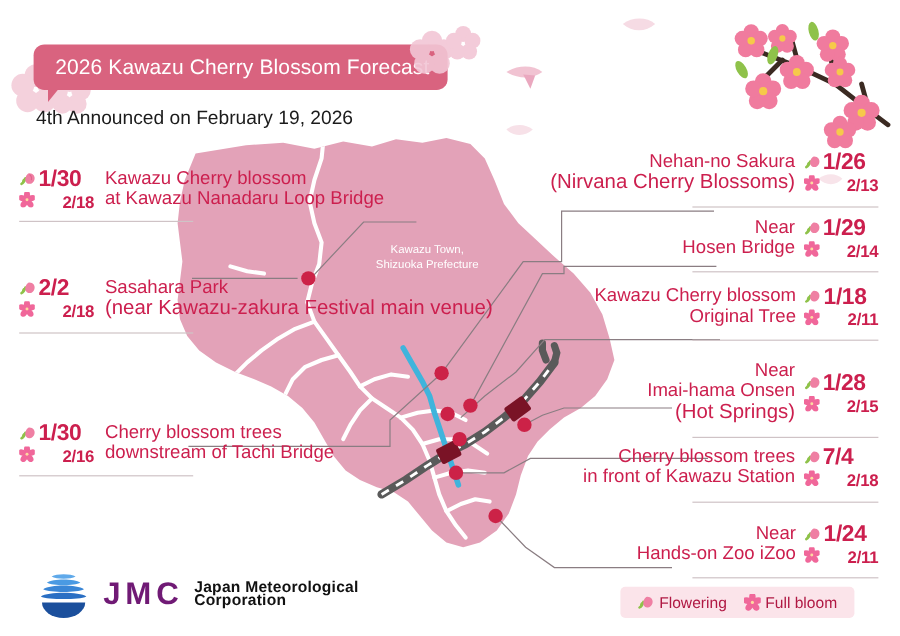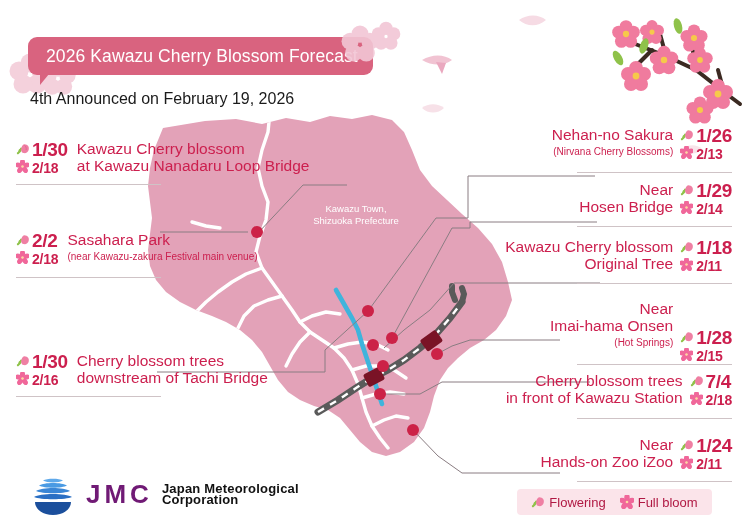--- a/index.html
+++ b/index.html
@@ -59,29 +59,29 @@
   .dates{
     display:flex;flex-direction:column;
     line-height:1.02;
   }
   .dates .d{
     display:flex;align-items:center;white-space:nowrap;
     color:#cc1f4e;
   }
   .d1 .num{font-size:19px;font-weight:bold;letter-spacing:-.3px;}
   .d2 .num{font-size:14px;font-weight:bold;letter-spacing:-.2px;}
-  .d2{margin-top:1px;}
+  .d2{margin-top:1px;gap:20px;}
 
   .ic{width:15px;height:15px;flex:0 0 15px;margin-right:1px;position:relative;}
   .ic svg{display:block;}
 
   .names{color:#cc1f4e;line-height:17px;}
   .names .l1{font-size:15.5px;white-space:nowrap;}
   .names .l2{font-size:15.5px;white-space:nowrap;}
-  .names .sub{font-size:10px;white-space:nowrap;}
+  .names .sub{font-size:17px;white-space:nowrap;}
 
   .left .names{margin-left:9px;text-align:left;}
   .right .names{margin-right:7px;text-align:right;}
   .right .rowline{justify-content:flex-end;}
 
   .divider{
     position:absolute;height:1px;background:#cfc3c6;z-index:4;
   }
 
   
@@ -562,21 +562,21 @@
   </div>
   <div class="divider" style="right:18px;top:283px;width:155px;"></div>
 
   <div class="callout right" style="right:18px;top:300px;">
     <div class="rowline">
       <div class="names">
         <div class="l1">Near</div>
         <div class="l2">Imai-hama Onsen</div>
         <div class="sub">(Hot Springs)</div>
       </div>
-      <div class="dates" style="margin-top:28px;text-align:center;">
+      <div class="dates" style="margin-top:10px;text-align:center;">
         <div class="d d1">
           <span class="ic">
             <svg viewBox="0 0 16 16" width="15" height="15">
               <path d="M2,12 C4,11 5,9 5.5,7" stroke="#8fc24a" stroke-width="2.2" fill="none" stroke-linecap="round"></path>
               <path d="M2.5,11.5 C2,8 4,6.5 6,7.5 C5,9.5 4,11 2.5,11.5 Z" fill="#8fc24a"></path>
               <path d="M9,2.5 C12.5,2.5 14.5,5.5 13.5,8.5 C12.8,11 10.5,12.5 8,11.8 C5.6,11.1 4.8,8.4 5.8,6 C6.5,4 7.6,2.5 9,2.5 Z" fill="#ef7fa3"></path>
             </svg>
           </span>
           <span class="num">1/28</span>
         </div>

